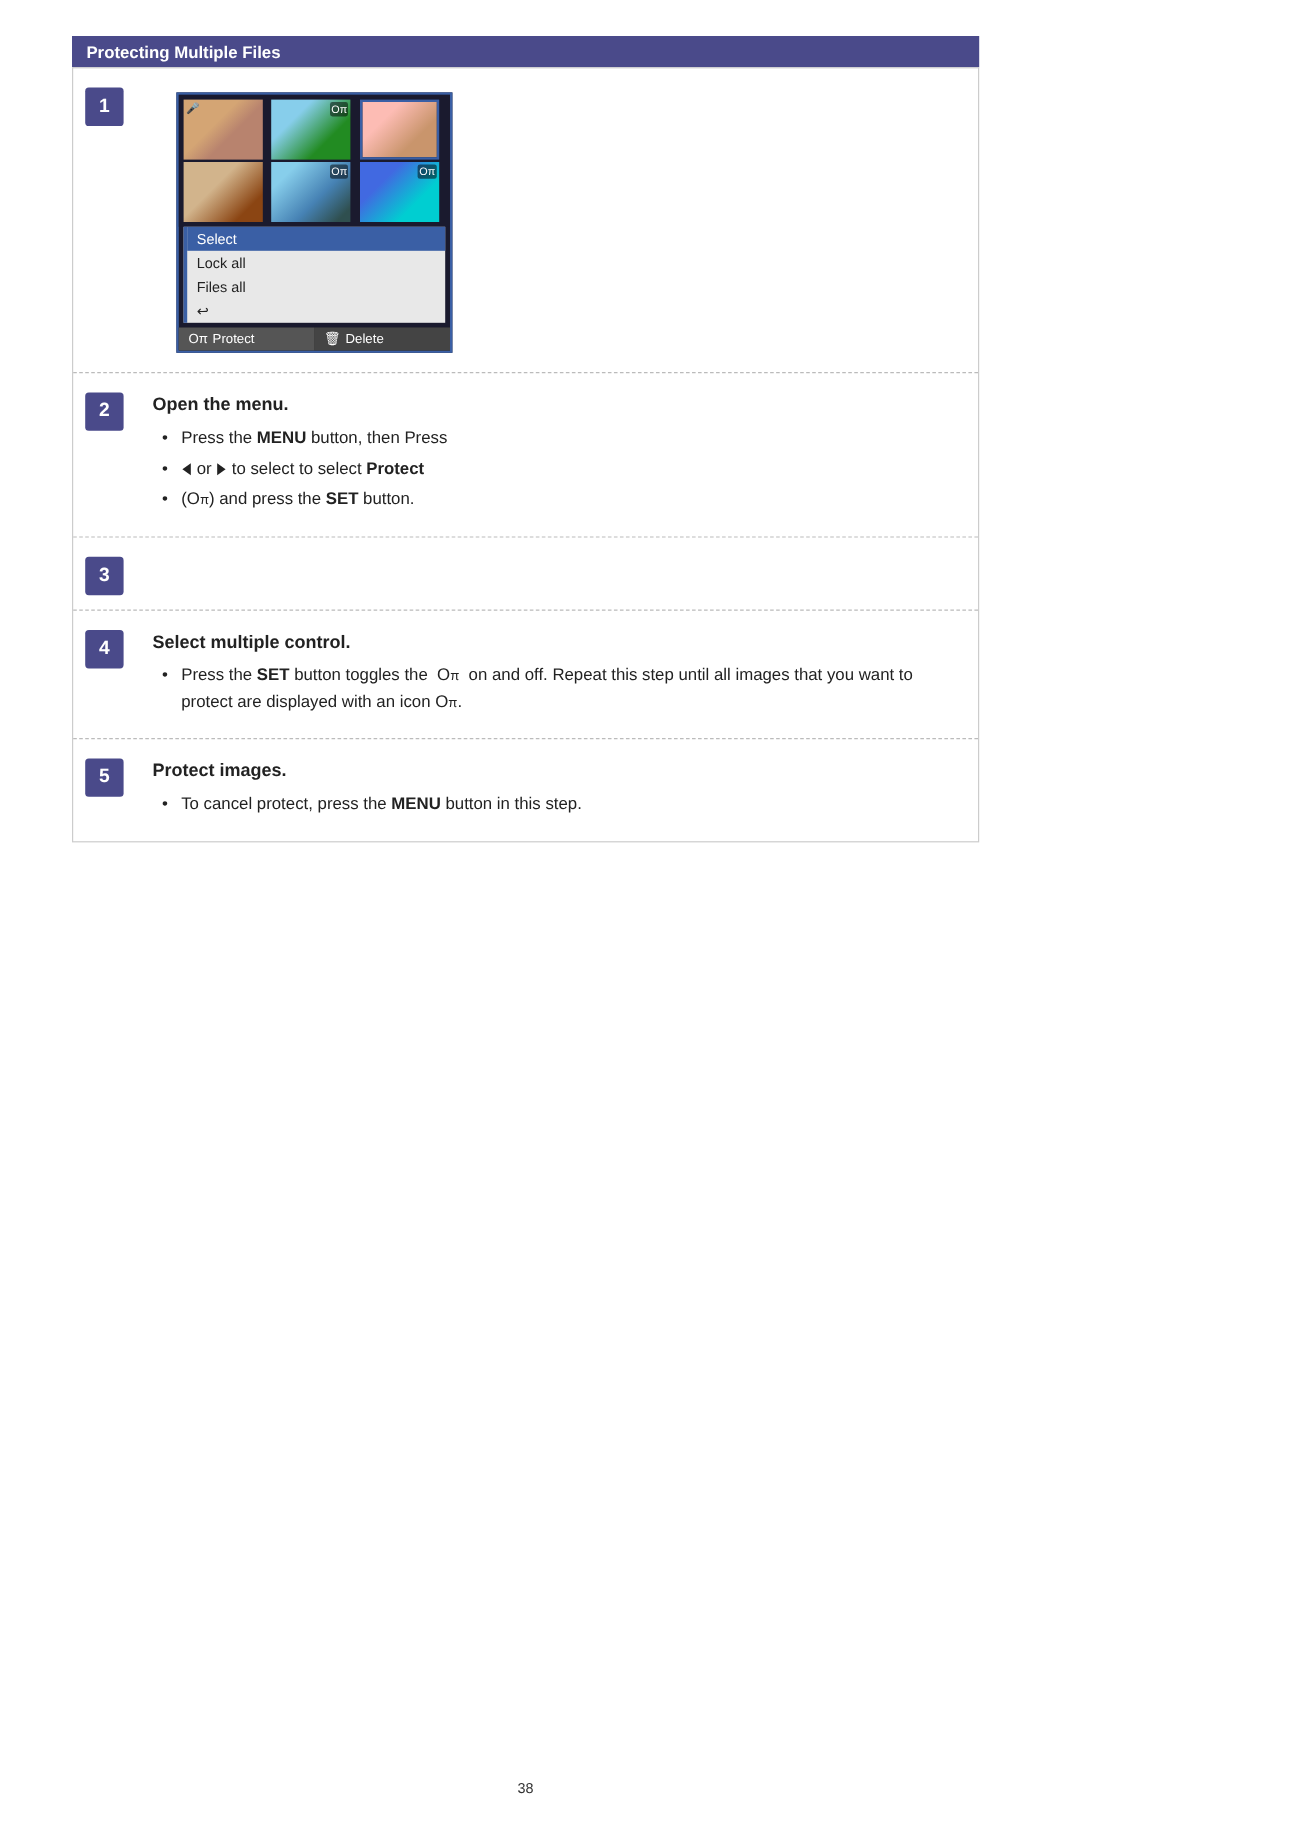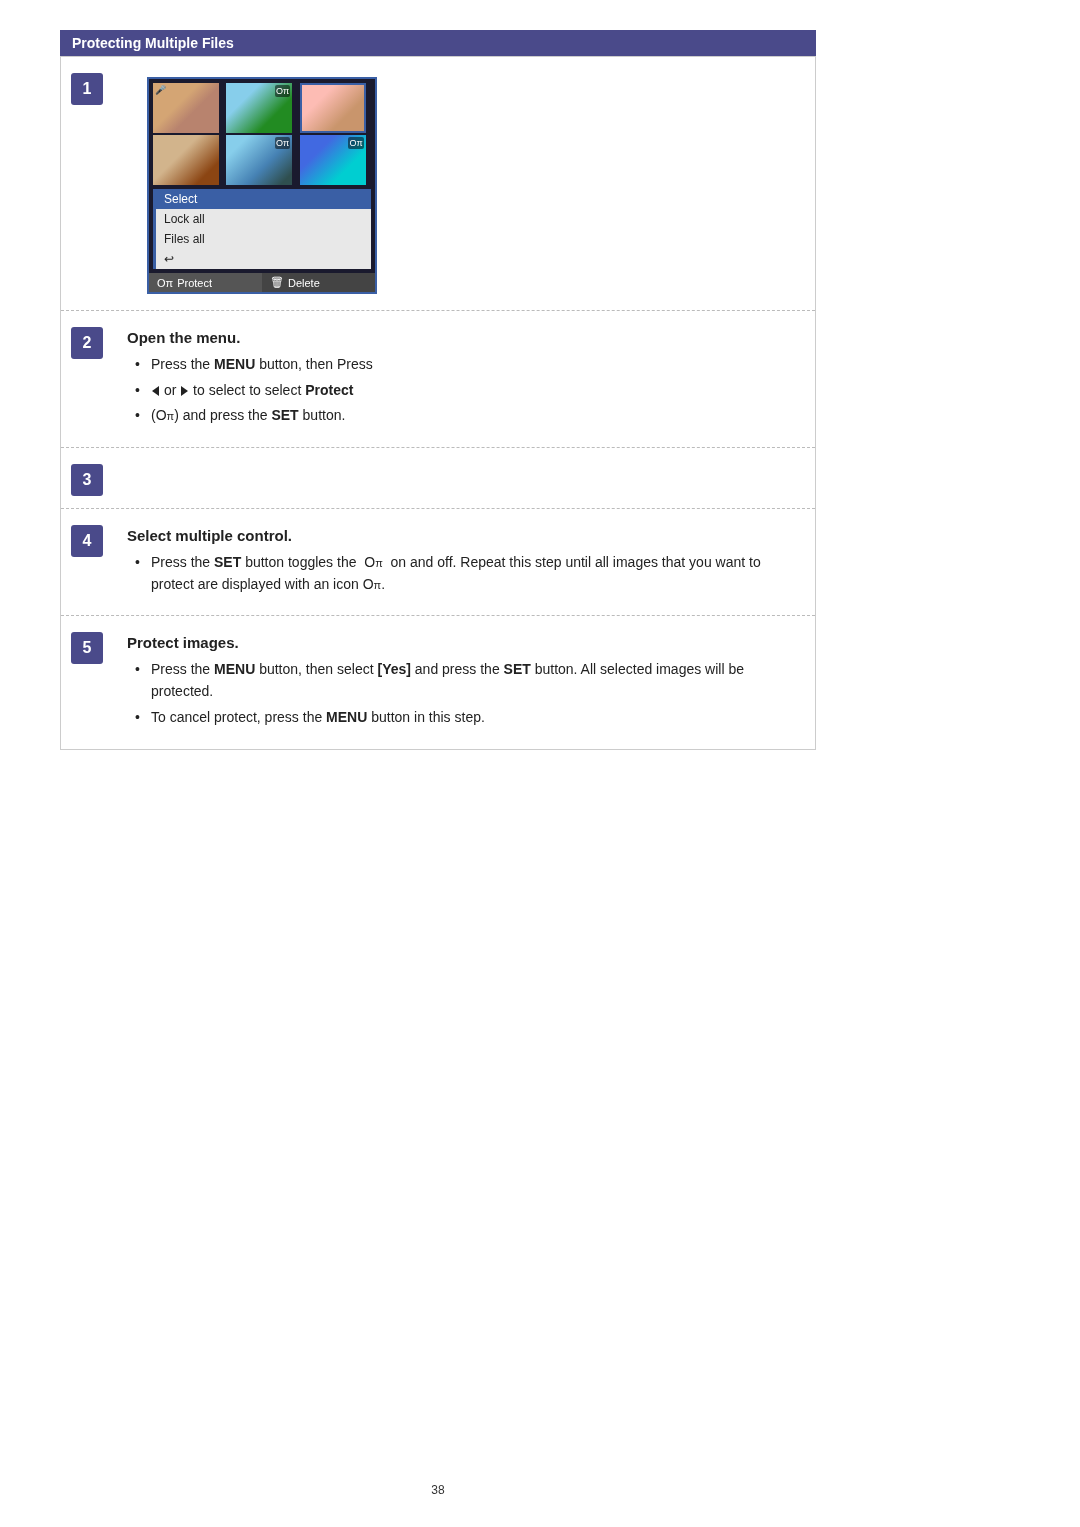--- a/index.html
+++ b/index.html
@@ -310,21 +310,20 @@
       </div>
     </div>
 
     <div class="sub-step-row" style="border-bottom:none;">
       <div class="step-number-col">
         <div class="step-number">5</div>
       </div>
       <div class="step-content">
         <div class="step-header-text">Protect images.</div>
         <ul class="bullet-list">
-          <li>Press the <strong>MENU</strong> button, then select <strong>[Yes]</strong> and press the <strong>SET</strong> button. All selected images will be protected.</li>
           <li>To cancel protect, press the <strong>MENU</strong> button in this step.</li>
         </ul>
       </div>
     </div>
 
   </div>
 
   <div class="page-number">
     <span>38</span>
   </div>

